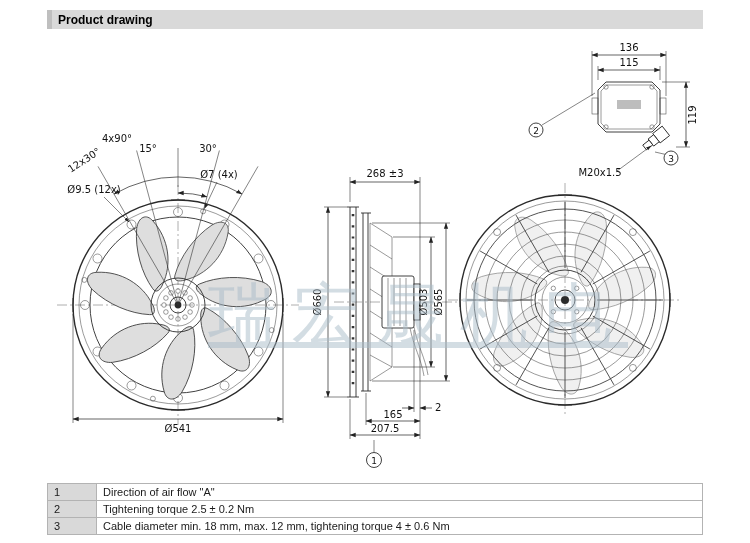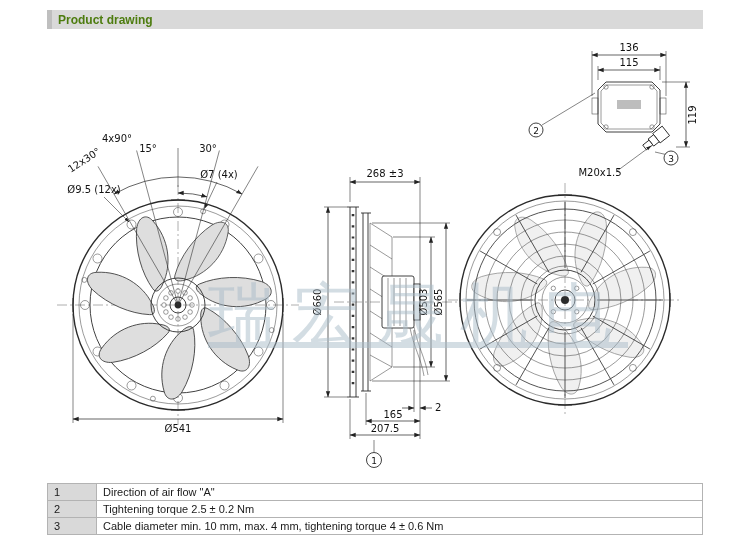--- a/index.html
+++ b/index.html
@@ -1,21 +1,21 @@
 <!DOCTYPE html>
 <html><head>
 <meta charset="utf-8">
 <style>
   html,body{margin:0;padding:0;background:#fff;}
   body{width:750px;height:543px;position:relative;overflow:hidden;
        font-family:"Liberation Sans",sans-serif;color:#1a1a1a;}
   .header-bar{position:absolute;left:47px;top:10px;width:656px;height:19px;
       background:#d9d9d9;display:flex;align-items:center;}
   .header-accent{width:5px;height:19px;background:#bfbfbf;display:inline-block;}
-  .header-title{font-size:12px;font-weight:bold;padding-left:6px;color:#4d7c0f;}
+  .header-title{font-size:12px;font-weight:bold;padding-left:6px;color:#000000;}
   .drawing-area{position:absolute;left:0;top:30px;width:750px;height:450px;}
   .watermark{position:absolute;left:208px;top:240px;font-size:68px;
       letter-spacing:16px;color:#a9bcc9;opacity:.5;pointer-events:none;
       font-family:"DejaVu Sans",sans-serif;white-space:nowrap;text-decoration:underline;}
   table.notes{position:absolute;left:47px;top:483px;width:656px;
       border-collapse:collapse;font-size:11px;}
   table.notes td{border:1px solid #b3b3b3;height:16px;padding:0 6px;vertical-align:middle;}
   table.notes td.num{width:36px;background:#d9d9d9;}
   
   .thick{fill:none;stroke:#2b2b2b;stroke-width:1.4;}
@@ -346,16 +346,16 @@
       <tr>
     <td class="num">1</td>
     <td class="txt">Direction of air flow "A"</td>
   </tr>
   <tr>
     <td class="num">2</td>
     <td class="txt">Tightening torque 2.5 ± 0.2 Nm</td>
   </tr>
   <tr>
     <td class="num">3</td>
-    <td class="txt">Cable diameter min. 10 mm, max. 4 mm, tightening torque 4 ± 0.6 Nm</td>
+    <td class="txt">Cable diameter min. 18 mm, max. 12 mm, tightening torque 4 ± 0.6 Nm</td>
   </tr>
 </tbody>
   </table>
 
 </body></html>

